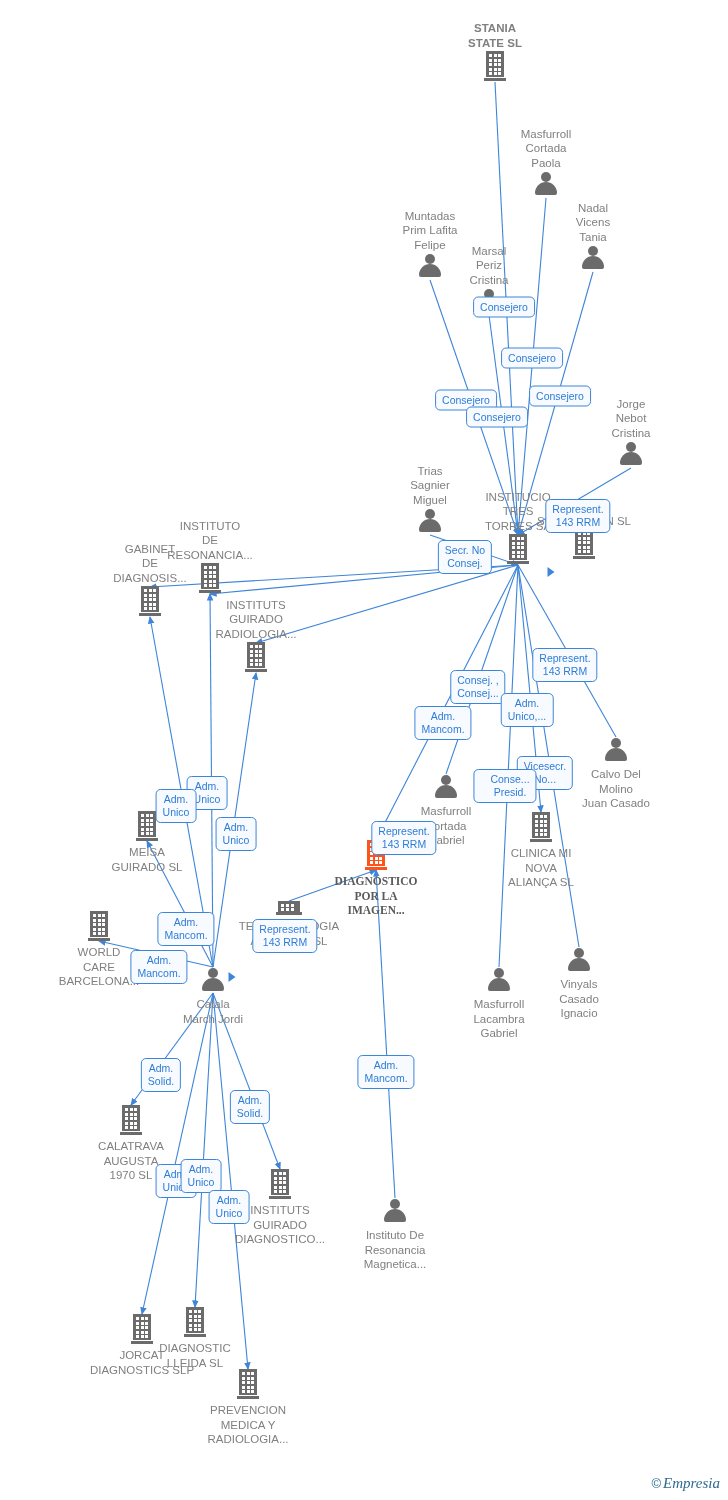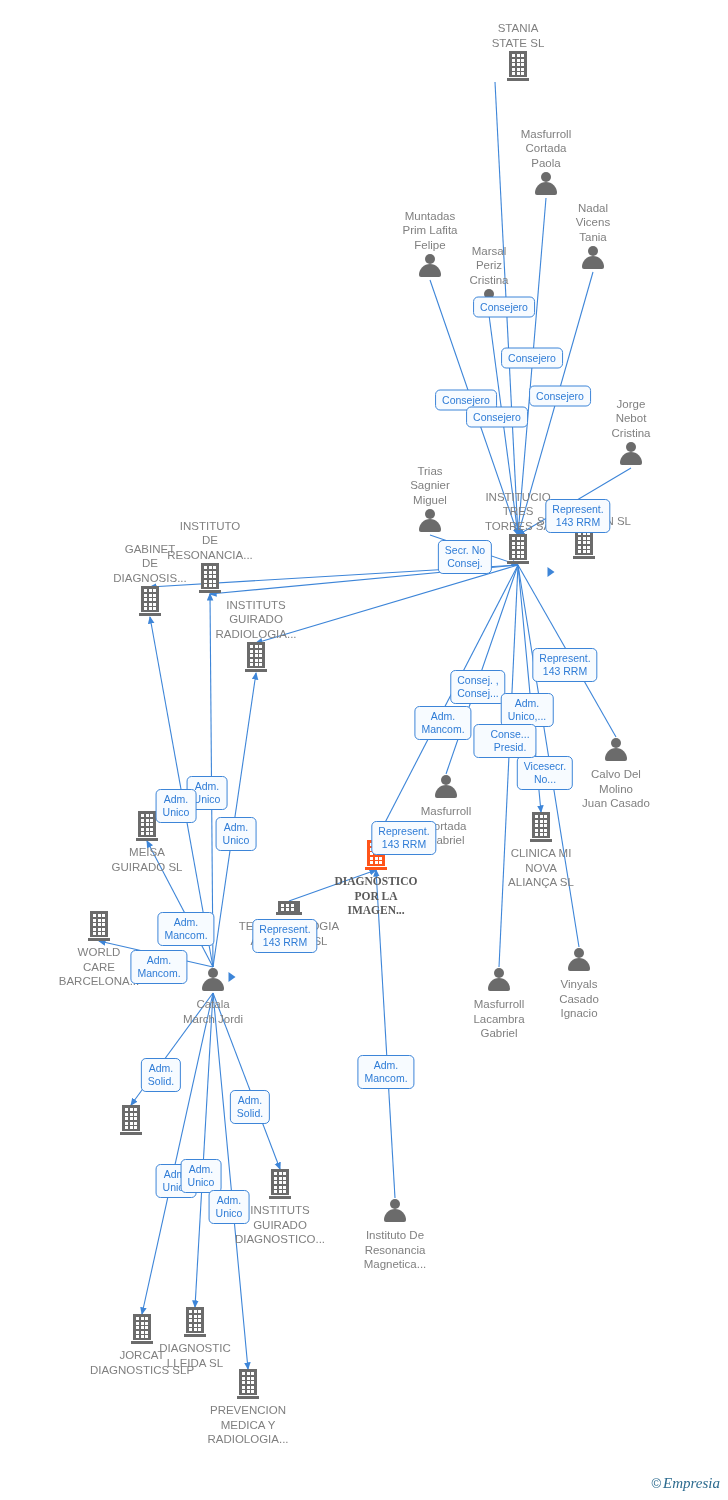--- a/index.html
+++ b/index.html
@@ -179,21 +179,21 @@
         <path d="M213,993 L248,1369" marker-end="url(#arrowhead)"></path>
         <path d="M213,967 L150,617" marker-end="url(#arrowhead)"></path>
         <path d="M213,967 L210,594" marker-end="url(#arrowhead)"></path>
         <path d="M213,967 L256,673" marker-end="url(#arrowhead)"></path>
         <path d="M289,901 L376,870" marker-end="url(#arrowhead)"></path>
         <path d="M395,1198 L376,870" marker-end="url(#arrowhead)"></path>
       </g>
   </svg>
 
   <div id="nodes-layer">
-      <div class="node above" style="left: 518px; top: 21px;">
+      <div class="node above" style="left: 495px; top: 21px; font-weight: bold;">
         <span class="nlabel">STANIA
 STATE SL</span>
         <span class="glyph"><span class="bld"><span class="body"></span><span class="win" style="left:5px;top:3px"></span><span class="win" style="left:9.5px;top:3px"></span><span class="win" style="left:14px;top:3px"></span><span class="win" style="left:5px;top:7.5px"></span><span class="win" style="left:9.5px;top:7.5px"></span><span class="win" style="left:14px;top:7.5px"></span><span class="win" style="left:5px;top:12px"></span><span class="win" style="left:9.5px;top:12px"></span><span class="win" style="left:14px;top:12px"></span><span class="win" style="left:5px;top:16.5px"></span><span class="win" style="left:9.5px;top:16.5px"></span><span class="win" style="left:14px;top:16.5px"></span><span class="win" style="left:5px;top:21px"></span><span class="win" style="left:9.5px;top:21px"></span><span class="win" style="left:14px;top:21px"></span><span class="base"></span></span></span>
       </div>
       <div class="node above" style="left: 546px; top: 126.5px;">
         <span class="nlabel">Masfurroll
 Cortada
 Paola</span>
         <span class="glyph"><span class="person"><span class="head"></span><span class="torso"></span></span></span>
       </div>
@@ -307,20 +307,23 @@
 Casado
 Ignacio</span>
       </div>
       <div class="node" style="left: 213px; top: 967px;">
         <span class="glyph"><span class="person"><span class="head"></span><span class="torso"></span></span></span>
         <span class="nlabel">Catala
 March Jordi</span>
       </div>
       <div class="node" style="left: 131px; top: 1105px;">
         <span class="glyph"><span class="bld"><span class="body"></span><span class="win" style="left:5px;top:3px"></span><span class="win" style="left:9.5px;top:3px"></span><span class="win" style="left:14px;top:3px"></span><span class="win" style="left:5px;top:7.5px"></span><span class="win" style="left:9.5px;top:7.5px"></span><span class="win" style="left:14px;top:7.5px"></span><span class="win" style="left:5px;top:12px"></span><span class="win" style="left:9.5px;top:12px"></span><span class="win" style="left:14px;top:12px"></span><span class="win" style="left:5px;top:16.5px"></span><span class="win" style="left:9.5px;top:16.5px"></span><span class="win" style="left:14px;top:16.5px"></span><span class="win" style="left:5px;top:21px"></span><span class="win" style="left:9.5px;top:21px"></span><span class="win" style="left:14px;top:21px"></span><span class="base"></span></span></span>
+        <span class="nlabel">CALATRAVA
+AUGUSTA
+1970  SL</span>
       </div>
       <div class="node" style="left: 280px; top: 1169px;">
         <span class="glyph"><span class="bld"><span class="body"></span><span class="win" style="left:5px;top:3px"></span><span class="win" style="left:9.5px;top:3px"></span><span class="win" style="left:14px;top:3px"></span><span class="win" style="left:5px;top:7.5px"></span><span class="win" style="left:9.5px;top:7.5px"></span><span class="win" style="left:14px;top:7.5px"></span><span class="win" style="left:5px;top:12px"></span><span class="win" style="left:9.5px;top:12px"></span><span class="win" style="left:14px;top:12px"></span><span class="win" style="left:5px;top:16.5px"></span><span class="win" style="left:9.5px;top:16.5px"></span><span class="win" style="left:14px;top:16.5px"></span><span class="win" style="left:5px;top:21px"></span><span class="win" style="left:9.5px;top:21px"></span><span class="win" style="left:14px;top:21px"></span><span class="base"></span></span></span>
         <span class="nlabel">INSTITUTS
 GUIRADO
 DIAGNOSTICO...</span>
       </div>
       <div class="node" style="left: 395px; top: 1198px;">
         <span class="glyph"><span class="person"><span class="head"></span><span class="torso"></span></span></span>
         <span class="nlabel">Instituto De
@@ -357,21 +360,21 @@
       <div class="chip" style="left: 565px; top: 665px;">Represent.
 143 RRM</div>
       <div class="chip" style="left: 478px; top: 687px;">Consej. ,
 Consej...</div>
       <div class="chip" style="left: 527px; top: 710px;">Adm.
 Unico,...</div>
       <div class="chip" style="left: 443px; top: 723px;">Adm.
 Mancom.</div>
       <div class="chip" style="left: 545px; top: 773px;">Vicesecr.
 No...</div>
-      <div class="chip" style="left: 505px; top: 741px; padding-left: 16px;">Conse...
+      <div class="chip" style="left: 505px; top: 786px; padding-left: 16px;">Conse...
 Presid.</div>
       <div class="chip" style="left: 404px; top: 838px;">Represent.
 143 RRM</div>
       <div class="chip" style="left: 207px; top: 793px;">Adm.
 Unico</div>
       <div class="chip" style="left: 176px; top: 806px;">Adm.
 Unico</div>
       <div class="chip" style="left: 236px; top: 834px;">Adm.
 Unico</div>
       <div class="chip" style="left: 186px; top: 929px;">Adm.

